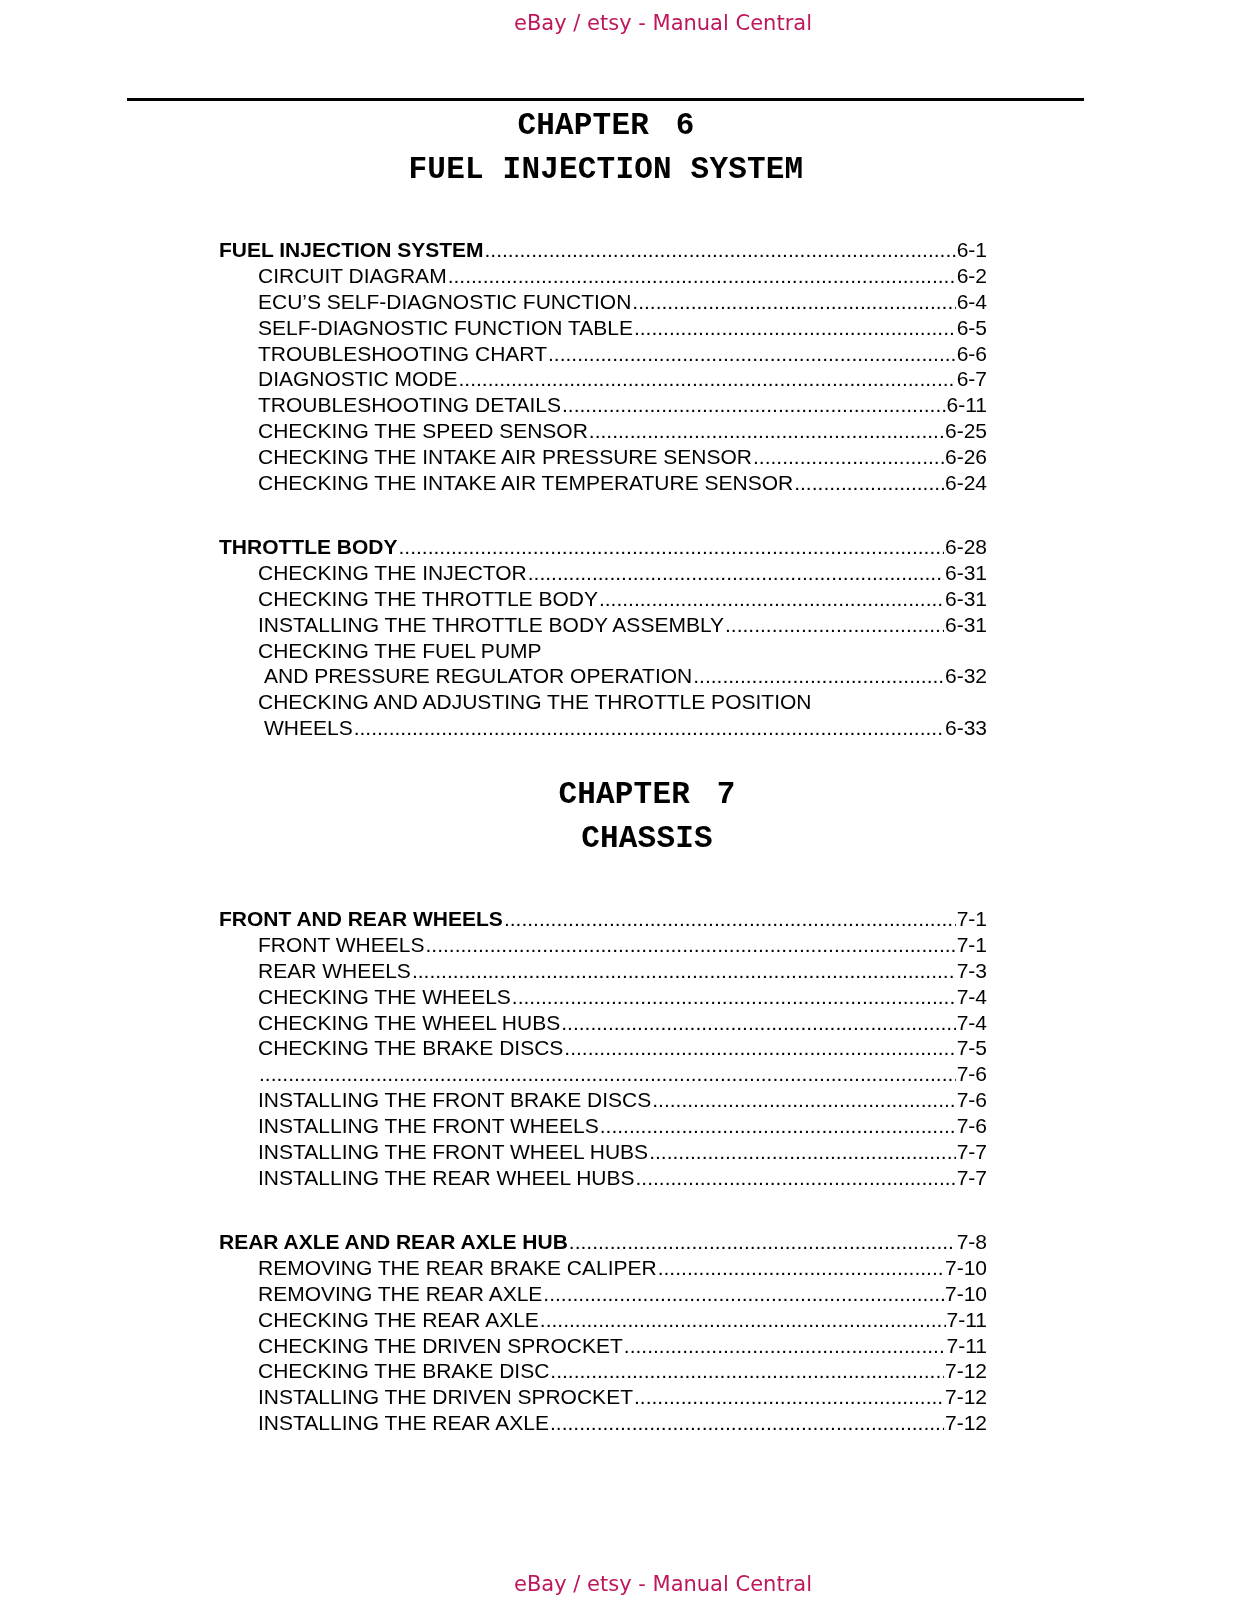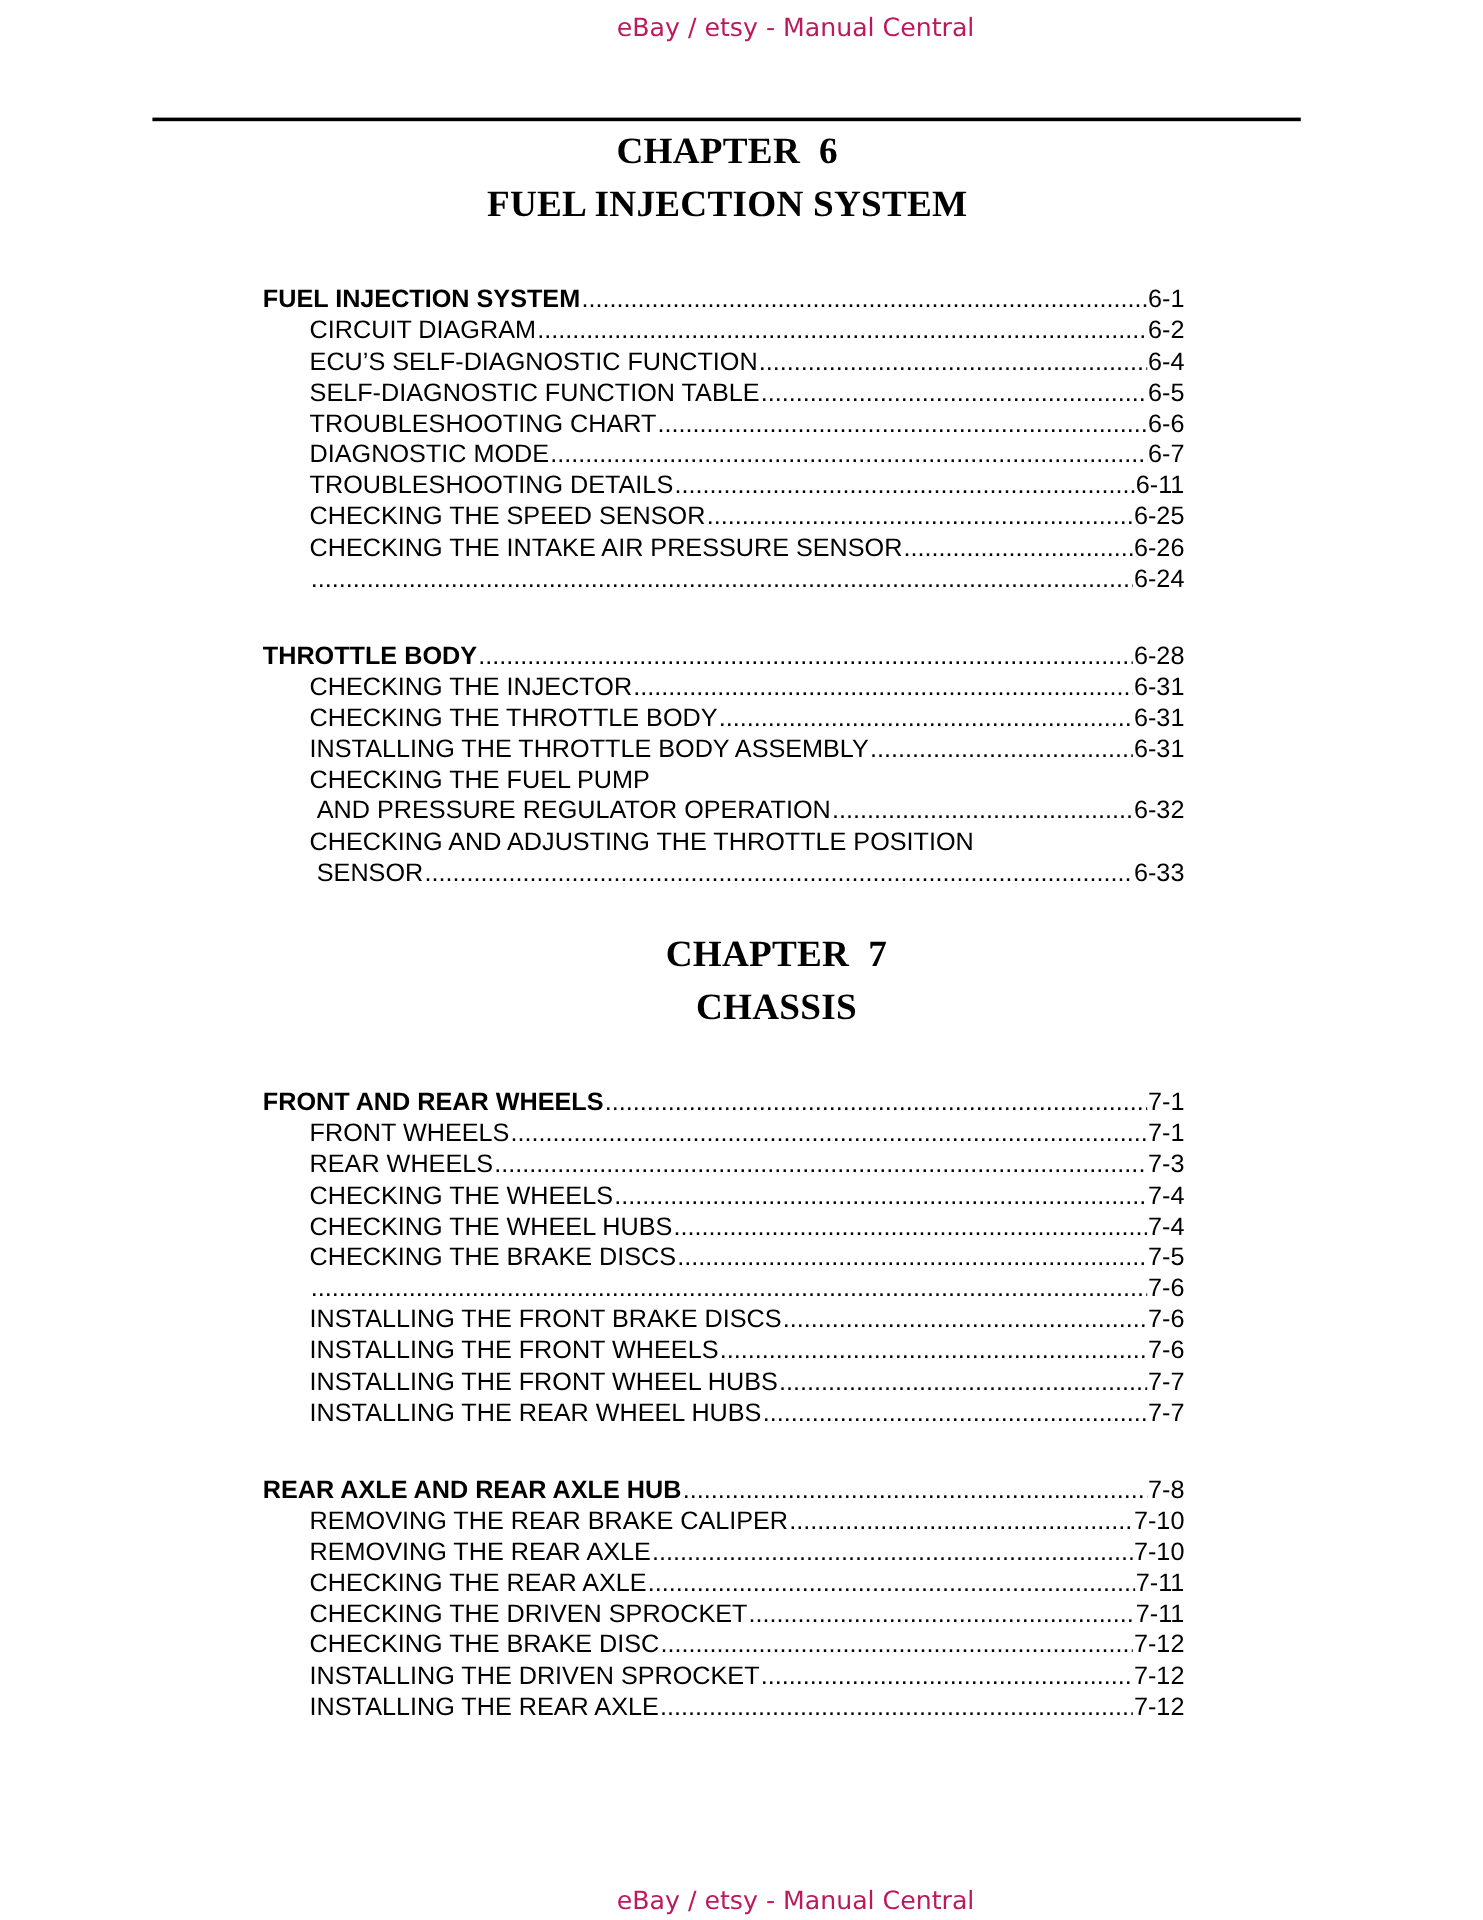--- a/index.html
+++ b/index.html
@@ -8,21 +8,21 @@
       position: absolute; left: 0; width: 1236px; text-align: center;
       font-family: "DejaVu Sans", sans-serif; font-size: 21px; color: #be185d; margin-left: 45px;
     }
     .wm-top { top: 11px; }
     .wm-bottom { top: 1572px; }
     .rule {
       position: absolute; left: 127px; top: 98px; width: 957px; height: 3px; background: #000;
     }
     .chapter-head {
       position: absolute; left: 0; width: 1212px; text-align: center;
-      font-family: Liberation Serif, serif; font-weight: bold; font-size: 31px;
+      font-family: Liberation Mono, monospace; font-weight: bold; font-size: 31px;
       color: #000; line-height: 44px; letter-spacing: 0.2px;
     }
     .chapter-head .num { word-spacing: 8px; }
     .toc {
       position: absolute; left: 219px; width: 768px;
       font-family: "Liberation Sans", sans-serif; font-size: 21px; color: #000;
     }
     .toc-row {
       display: flex; align-items: baseline; height: 25.9px; line-height: 25.9px; white-space: nowrap;
     }
@@ -90,20 +90,21 @@
       <span class="label">CHECKING THE SPEED SENSOR</span>
       <span class="leader"></span>
       <span class="page">6-25</span>
     </div>
   <div class="toc-row sub">
       <span class="label">CHECKING THE INTAKE AIR PRESSURE SENSOR</span>
       <span class="leader"></span>
       <span class="page">6-26</span>
     </div>
   <div class="toc-row sub">
+      <span class="label">CHECKING THE INTAKE AIR TEMPERATURE SENSOR</span>
       <span class="leader"></span>
       <span class="page">6-24</span>
     </div>
 </div>
 
 <div class="toc" style="top:534px;">
   <div class="toc-row main">
       <span class="label">THROTTLE BODY</span>
       <span class="leader"></span>
       <span class="page">6-28</span>
@@ -128,21 +129,21 @@
     </div>
   <div class="toc-row cont">
       <span class="label">AND PRESSURE REGULATOR OPERATION</span>
       <span class="leader"></span>
       <span class="page">6-32</span>
     </div>
   <div class="toc-row sub">
       <span class="label">CHECKING AND ADJUSTING THE THROTTLE POSITION</span>
     </div>
   <div class="toc-row cont">
-      <span class="label">SENSOR</span>
+      <span class="label">WHEELS</span>
       <span class="leader"></span>
       <span class="page">6-33</span>
     </div>
 </div>
 
 <div class="chapter-head" style="top:773px;padding-left:41px;">
   <div class="num">CHAPTER  7</div>
   <div>CHASSIS</div>
 </div>
 

